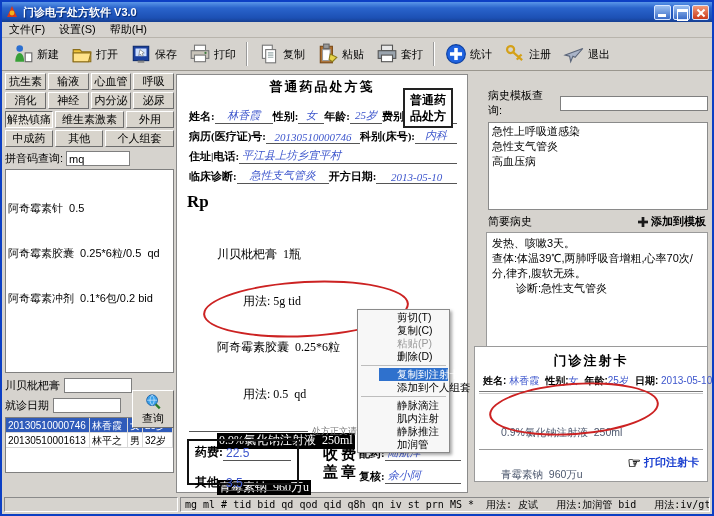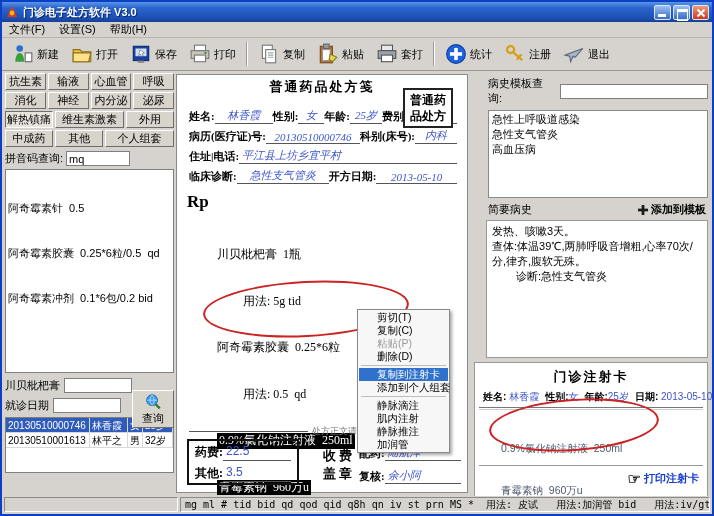--- a/index.html
+++ b/index.html
@@ -83,49 +83,49 @@
   .rx-rp { margin:8px 0 0 10px; font-size:17px; font-weight:bold; }
   .rx-body { margin:4px 0 0 40px; font-size:12px; line-height:15.5px; white-space:pre; }
   .rx-line.ind { margin-left:26px; }
   .selblk { background:#000; color:#fff; padding:0 2px; display:inline-block; }
   .ellipse { position:absolute; border:2px solid #cc2222; border-radius:50%; pointer-events:none; }
   .el-rx { left:26px; top:206px; width:206px; height:56px; transform:rotate(-3deg); }
   .cutline { position:absolute; left:12px; top:350px; right:56px; display:flex; align-items:center; gap:4px; }
   .cutline .dash { width:130px; border-top:1px solid #555; }
   .cutline .note { font-size:9px; color:#777; white-space:nowrap; }
   .fee-box { position:absolute; left:10px; top:364px; width:112px; height:46px; border:2px solid #111; padding:3px 6px; font-size:12px; }
-  .fee-row { display:flex; margin-bottom:4px; }
+  .fee-row { display:flex; align-items:flex-end; margin-bottom:13px; }
   .fee-row .hv { flex:1; font-family:"Liberation Sans",sans-serif; font-style:normal; text-align:left; }
-  .seal { position:absolute; left:146px; top:372px; font-size:13px; font-weight:bold; line-height:18px; letter-spacing:3px; }
+  .seal { position:absolute; left:146px; top:372px; font-size:15px; font-weight:bold; line-height:18px; letter-spacing:3px;font-family:Liberation Mono, monospace; }
   .sigs { position:absolute; left:182px; top:370px; width:102px; font-size:11px; }
   .sig-row { display:flex; align-items:flex-end; margin-bottom:7px; }
   .sig-row .hv { flex:1; text-align:left; }
 
   
   .ctxmenu { position:absolute; left:180px; top:234px; width:93px; background:#f7f7f7;
     border:1px solid #8a8a8a; box-shadow:2px 2px 3px rgba(0,0,0,.35); padding:1px;
     font-family:"Liberation Sans",sans-serif; font-size:10.5px; z-index:10; }
-  .cm-item { height:13px; line-height:13px; padding-left:18px; white-space:nowrap; }
+  .cm-item { height:13px; line-height:13px; padding-left:18px; white-space:nowrap;margin-left:20px; }
   .cm-item.sel { background:#2f71cd; color:#fff; }
   .cm-item.dis { color:#9a9a9a; }
   .cm-sep { border-top:1px solid #bdbdbd; margin:2px 2px; }
 
   
   .rightcol { position:absolute; left:470px; top:3px; width:240px; height:419px; }
-  .hq-row { display:flex; align-items:center; margin:2px 4px 0 16px; gap:3px; }
+  .hq-row { display:flex; align-items:center; margin:14px 4px 0 16px; gap:3px; }
   .tpl-list { margin:4px 4px 0 16px; height:88px; background:#fff; border:1px solid #8a8a8a;
     font-size:11px; line-height:15px; padding:1px 3px; }
   .brief-row { display:flex; align-items:center; margin:4px 6px 0 16px; }
   .addtpl { margin-left:auto; display:flex; align-items:center; gap:3px; font-weight:bold; }
   .memo { margin:3px 4px 0 14px; height:138px; background:#fff; border:1px solid #9a9a9a;
     padding:3px 5px; font-size:11px; line-height:15px; }
   .memo .ind2 { text-indent:24px; }
 
   .card { position:absolute; left:2px; top:272px; width:234px; height:136px; background:#fff;
-    border:1px solid #9a9a9a;margin-top:16px; }
+    border:1px solid #9a9a9a; }
   .card-title { text-align:center; font-weight:bold; font-size:13px; margin-top:5px; letter-spacing:2px; }
   .card-info { display:flex; margin:4px 6px 0 8px; font-size:10px; white-space:nowrap; gap:6px; }
   .card-info .cl { font-weight:bold; }
   .card-info .cv { color:#3c55cc; }
   .card-hr { border-top:1px solid #777; border-bottom:1px solid #ccc; height:3px; margin:3px 4px 0 4px; }
   .card-body { margin:3px 0 0 26px; font-size:10.5px; line-height:14px; color:#4d586e; white-space:pre; }
   .card-body .usage { color:#3b66c8; margin-left:18px; }
   .el-card { left:14px; top:36px; width:170px; height:52px; transform:rotate(-4deg); }
   .card-hr2 { position:absolute; left:4px; right:4px; top:102px; border-top:1px solid #999; }
   .print-row { position:absolute; right:8px; top:108px; display:flex; align-items:center; gap:3px;

